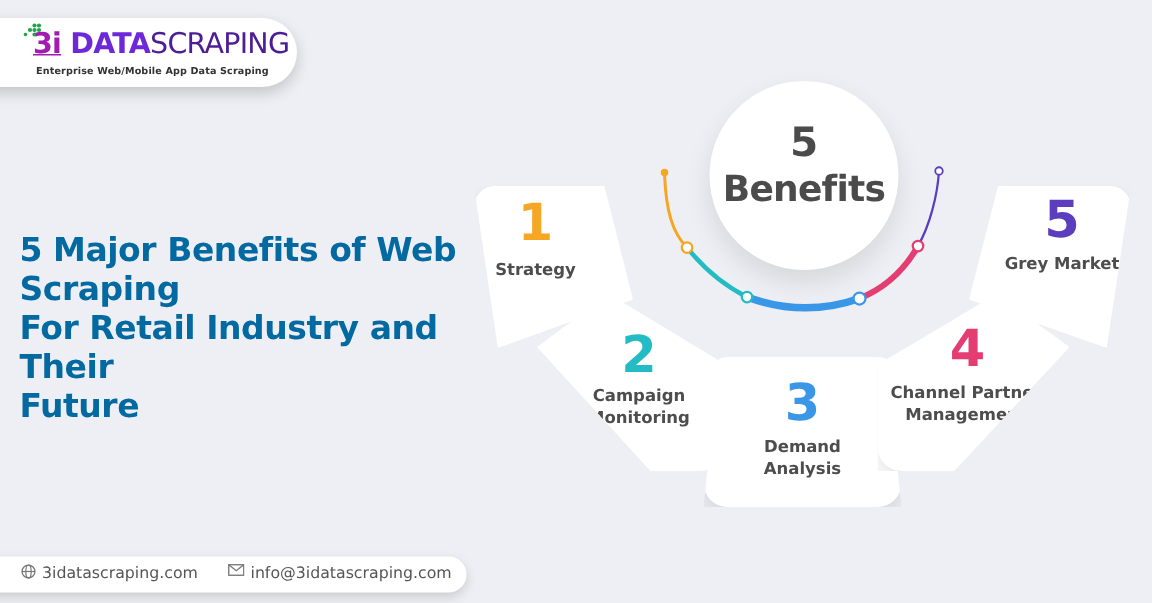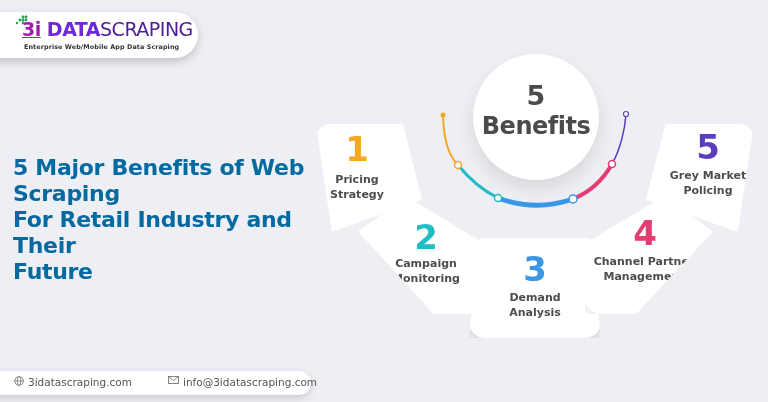--- a/index.html
+++ b/index.html
@@ -63,21 +63,20 @@
 </svg>
 
 <div class="circle">
   <div class="circle-num">5</div>
   <div class="circle-label">Benefits</div>
 </div>
 
 <div class="card" style="left:316px; top:124px; width:106px; height:108px; border-radius:14px; clip-path:polygon(0% 0%, 82% 0%, 100% 70%, 15% 100%);">
   <div class="card-num" style="top:8px; color:#f5a623; left:-24px;">1</div>
   <div class="card-label" style="top:48px; left:-24px;">
-    <div>Pricing</div>
     <div>Strategy</div>
   </div>
 </div>
 
 <div class="card" style="left:358px; top:196px; width:126px; height:118px; border-radius:16px; clip-path:polygon(0% 30%, 38% 0%, 100% 40%, 100% 100%, 60% 100%);">
   <div class="card-num" style="top:24px; color:#23bcc4; left:10px;">2</div>
   <div class="card-label" style="top:60px; left:10px;">
     <div>Campaign</div>
     <div>Monitoring</div>
   </div>
@@ -96,33 +95,32 @@
   <div class="card-label" style="top:58px; left:-10px;">
     <div>Channel Partner</div>
     <div>Management</div>
   </div>
 </div>
 
 <div class="card" style="left:646px; top:124px; width:108px; height:108px; border-radius:14px; clip-path:polygon(18% 0%, 100% 0%, 85% 100%, 0% 70%);">
   <div class="card-num" style="top:6px; color:#5b3dbd; left:16px;">5</div>
   <div class="card-label" style="top:44px; left:16px;">
     <div>Grey Market</div>
-    <div>Policing</div>
   </div>
 </div>
 
 <div class="footer-pill">
   <div class="footer-item" style="left:34px;">
     <svg width="10" height="10" viewBox="0 0 10 10">
       <circle cx="5" cy="5" r="4.3" fill="none" stroke="#777" stroke-width="0.9"></circle>
       <ellipse cx="5" cy="5" rx="1.8" ry="4.3" fill="none" stroke="#777" stroke-width="0.8"></ellipse>
       <line x1="0.7" y1="5" x2="9.3" y2="5" stroke="#777" stroke-width="0.8"></line>
     </svg>
     <span>3idatascraping.com</span>
   </div>
-  <div class="footer-item" style="left:188px;">
+  <div class="footer-item" style="left:172px;">
     <svg width="11" height="8" viewBox="0 0 11 8">
       <rect x="0.5" y="0.5" width="10" height="7" fill="none" stroke="#777" stroke-width="0.9"></rect>
       <polyline points="0.5,0.5 5.5,4.5 10.5,0.5" fill="none" stroke="#777" stroke-width="0.9"></polyline>
     </svg>
     <span>info@3idatascraping.com</span>
   </div>
 </div>
 
 </body></html>

